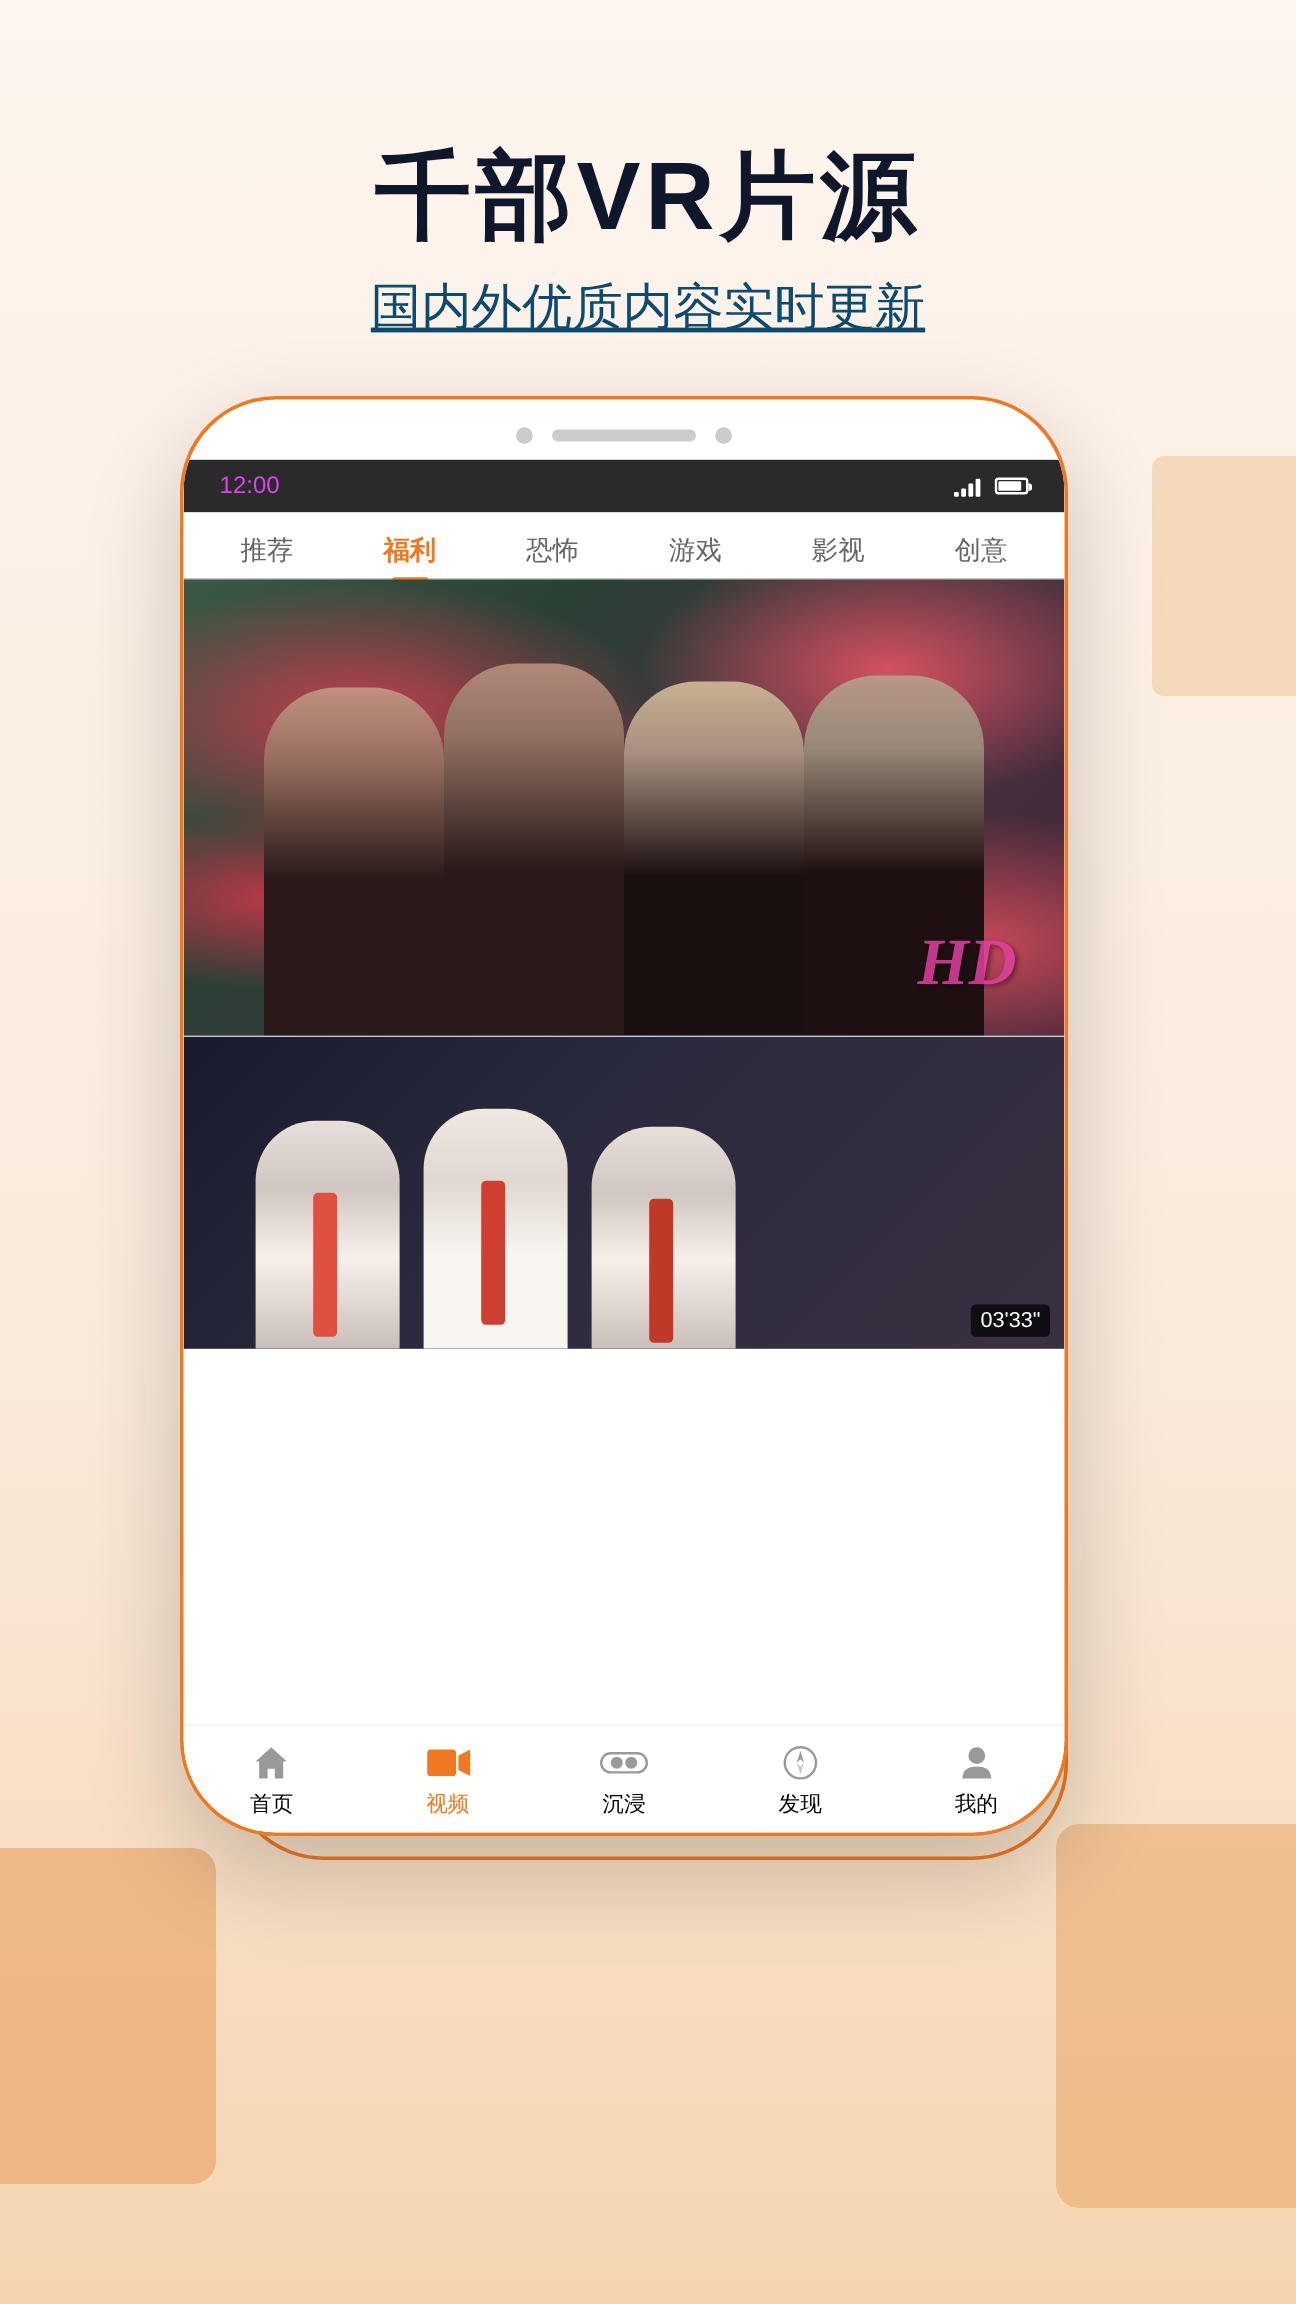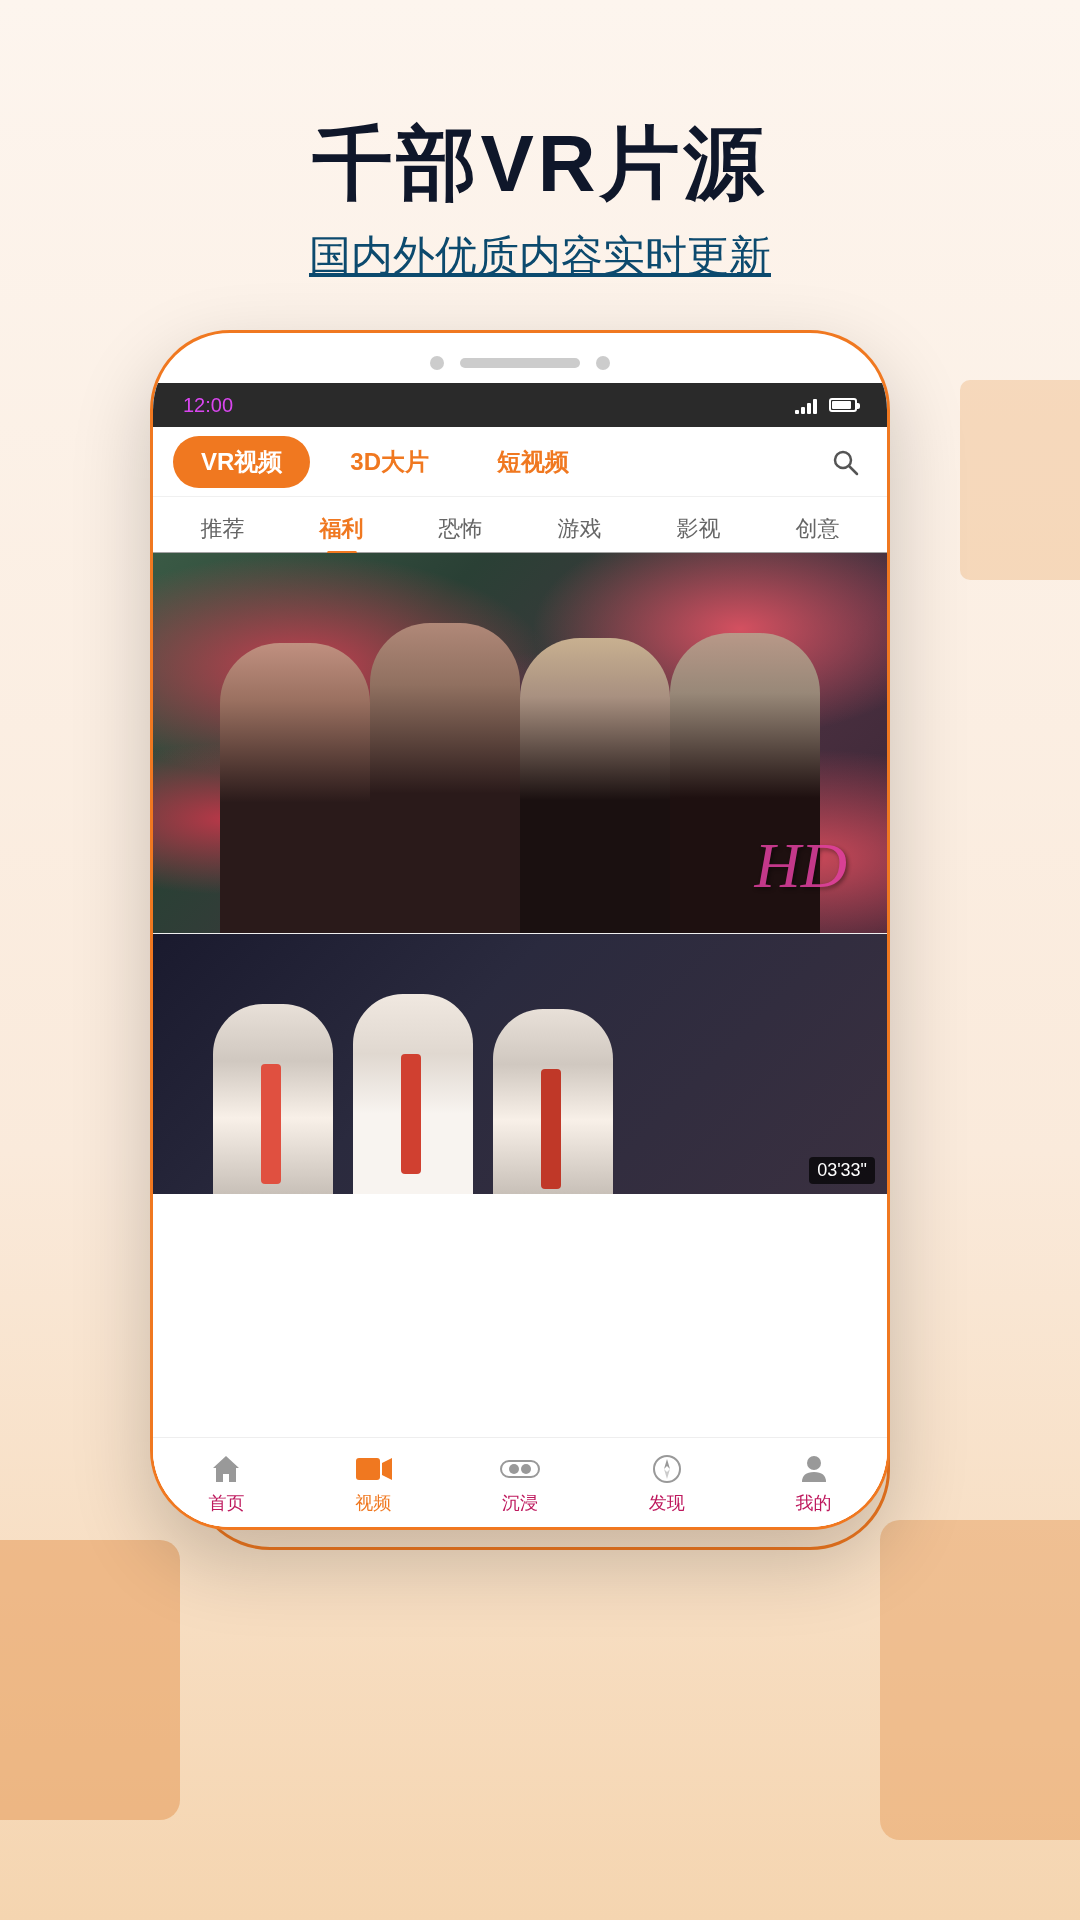--- a/index.html
+++ b/index.html
@@ -305,23 +305,23 @@
       height: 320px;
       background: linear-gradient(180deg, #c8a090 0%, #a07060 30%, #1a1a1a 60%);
       border-radius: 60px 60px 0 0;
       position: relative;
     }
     
     .hd-logo {
       position: absolute;
       right: 40px;
       bottom: 30px;
-      font-size: 64px;
+      font-size: 55px;
       font-style: italic;
-      font-weight: 400;
+      font-weight: 700;
       color: #e040a0;
       font-family: 'Georgia', serif;
       text-shadow: 2px 2px 4px rgba(0,0,0,0.5);
       opacity: 0.85;
     }
 
     
     .content-card {
       background: #fff;
       border-top: 1px solid #f0f0f0;
@@ -430,21 +430,21 @@
     }
     .nav-icon {
       width: 40px;
       height: 36px;
       display: flex;
       align-items: center;
       justify-content: center;
     }
     .nav-label {
       font-size: 18px;
-      color: #be185d;
+      color: #000000;
     }
     .nav-item.active .nav-label {
       color: #f07820;
     }
     .nav-item.active .nav-icon svg path,
     .nav-item.active .nav-icon svg rect {
       fill: #f07820;
     }
 
     
@@ -488,31 +488,20 @@
             <div class="signal-bar" style="height:11px"></div>
             <div class="signal-bar" style="height:15px"></div>
           </div>
           <div class="battery-icon">
             <div class="battery-fill"></div>
             <div class="battery-cap"></div>
           </div>
         </div>
       </div>
 
-      <div class="app-tab-bar">
-        <div class="tab-pill active">VR视频</div>
-        <div class="tab-pill inactive">3D大片</div>
-        <div class="tab-pill inactive">短视频</div>
-        <div class="search-icon-btn">
-          <svg class="search-svg" viewBox="0 0 30 30" fill="none">
-            <circle cx="13" cy="13" r="8" stroke="#555" stroke-width="2.5"></circle>
-            <line x1="19" y1="19" x2="27" y2="27" stroke="#555" stroke-width="2.5" stroke-linecap="round"></line>
-          </svg>
-        </div>
-      </div>
 
       <div class="category-nav">
         <div class="cat-item">推荐</div>
         <div class="cat-item active">福利</div>
         <div class="cat-item">恐怖</div>
         <div class="cat-item">游戏</div>
         <div class="cat-item">影视</div>
         <div class="cat-item">创意</div>
       </div>
 

